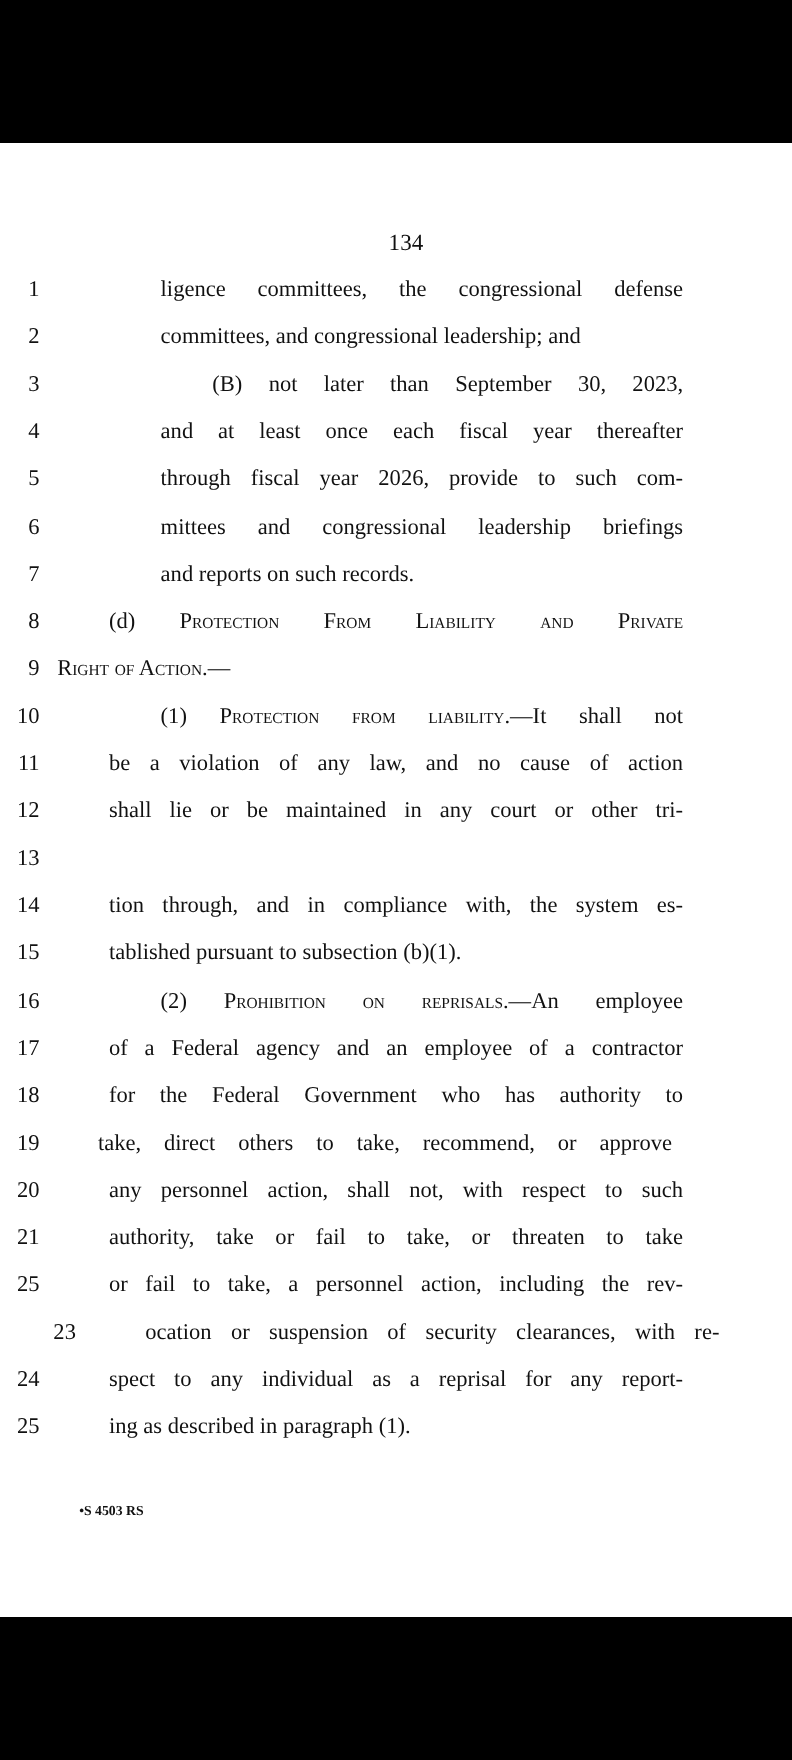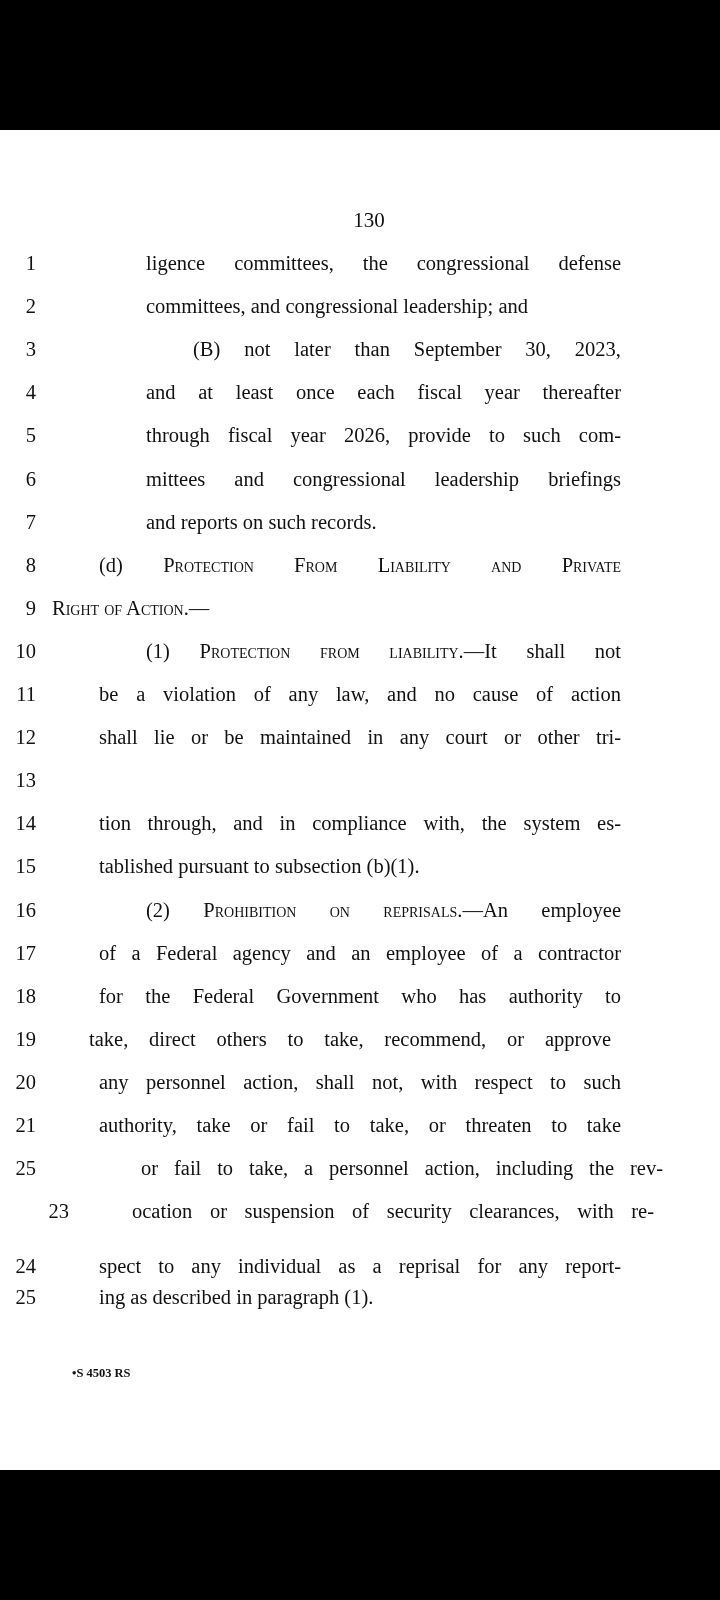--- a/index.html
+++ b/index.html
@@ -14,21 +14,21 @@
   .txt { position: absolute; white-space: nowrap; }
   .just { text-align: justify; text-align-last: justify; }
   .sc { font-variant: small-caps; }
   .footer { position: absolute; top: 1366px; left: 72px; font-size: 12.5px; font-weight: bold; }
 </style>
 </head>
 <body>
 
 <div class="bar top"></div>
 
-<div class="page-num">130</div>
+<div class="page-num">134</div>
 
 <div id="lines">
     <div class="line" style="top: 248px;">
       <span class="ln">1</span>
       <span class="txt just" style="left: 146px; width: 475px; white-space: normal; display: block; height: 30px; overflow: hidden;"><span>ligence committees, the congressional defense</span></span>
     </div>
     <div class="line" style="top: 291.1px;">
       <span class="ln">2</span>
       <span class="txt" style="left: 146px;"><span>committees, and congressional leadership; and</span></span>
     </div>
@@ -102,27 +102,27 @@
     <div class="line" style="top: 1066.9px;">
       <span class="ln">20</span>
       <span class="txt just" style="left: 99px; width: 522px; white-space: normal; display: block; height: 30px; overflow: hidden;"><span>any personnel action, shall not, with respect to such</span></span>
     </div>
     <div class="line" style="top: 1110px;">
       <span class="ln">21</span>
       <span class="txt just" style="left: 99px; width: 522px; white-space: normal; display: block; height: 30px; overflow: hidden;"><span>authority, take or fail to take, or threaten to take</span></span>
     </div>
     <div class="line" style="top: 1153.1px;">
       <span class="ln">25</span>
-      <span class="txt just" style="left: 99px; width: 522px; white-space: normal; display: block; height: 30px; overflow: hidden; margin-left: 42px;"><span>or fail to take, a personnel action, including the rev-</span></span>
+      <span class="txt just" style="left: 99px; width: 522px; white-space: normal; display: block; height: 30px; overflow: hidden;"><span>or fail to take, a personnel action, including the rev-</span></span>
     </div>
     <div class="line" style="top: 1196.2px; margin-left: 33px;">
       <span class="ln">23</span>
       <span class="txt just" style="left: 99px; width: 522px; white-space: normal; display: block; height: 30px; overflow: hidden;"><span>ocation or suspension of security clearances, with re-</span></span>
     </div>
-    <div class="line" style="top: 1239.3px; margin-top: 12px;">
+    <div class="line" style="top: 1239.3px;">
       <span class="ln">24</span>
       <span class="txt just" style="left: 99px; width: 522px; white-space: normal; display: block; height: 30px; overflow: hidden;"><span>spect to any individual as a reprisal for any report-</span></span>
     </div>
     <div class="line" style="top: 1282.4px;">
       <span class="ln">25</span>
       <span class="txt" style="left: 99px;"><span>ing as described in paragraph (1).</span></span>
     </div>
   </div>
 
 <div class="footer">•S 4503 RS</div>

